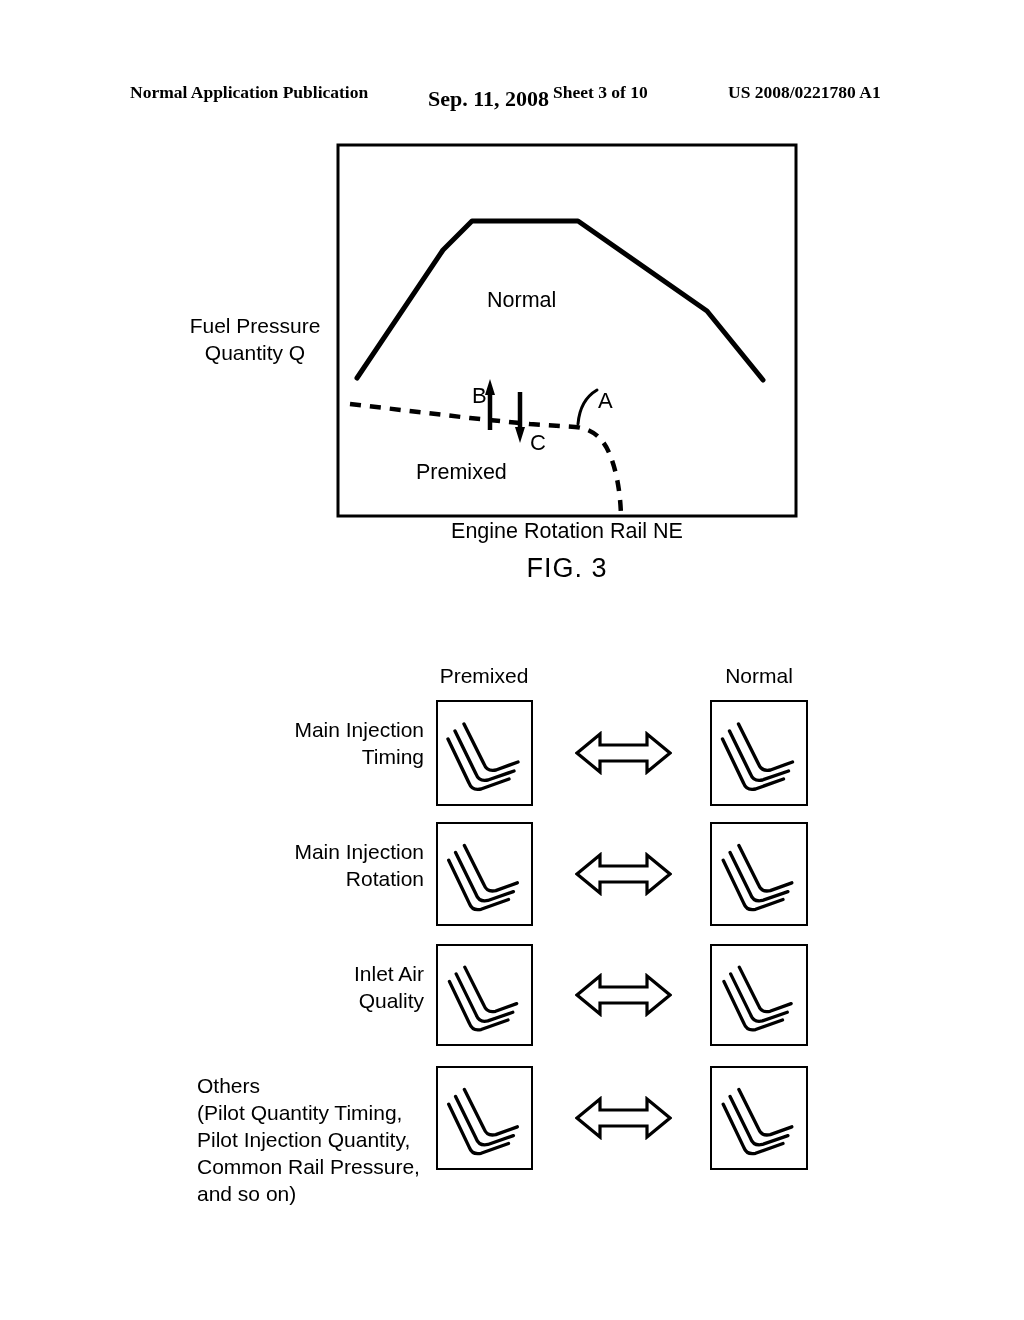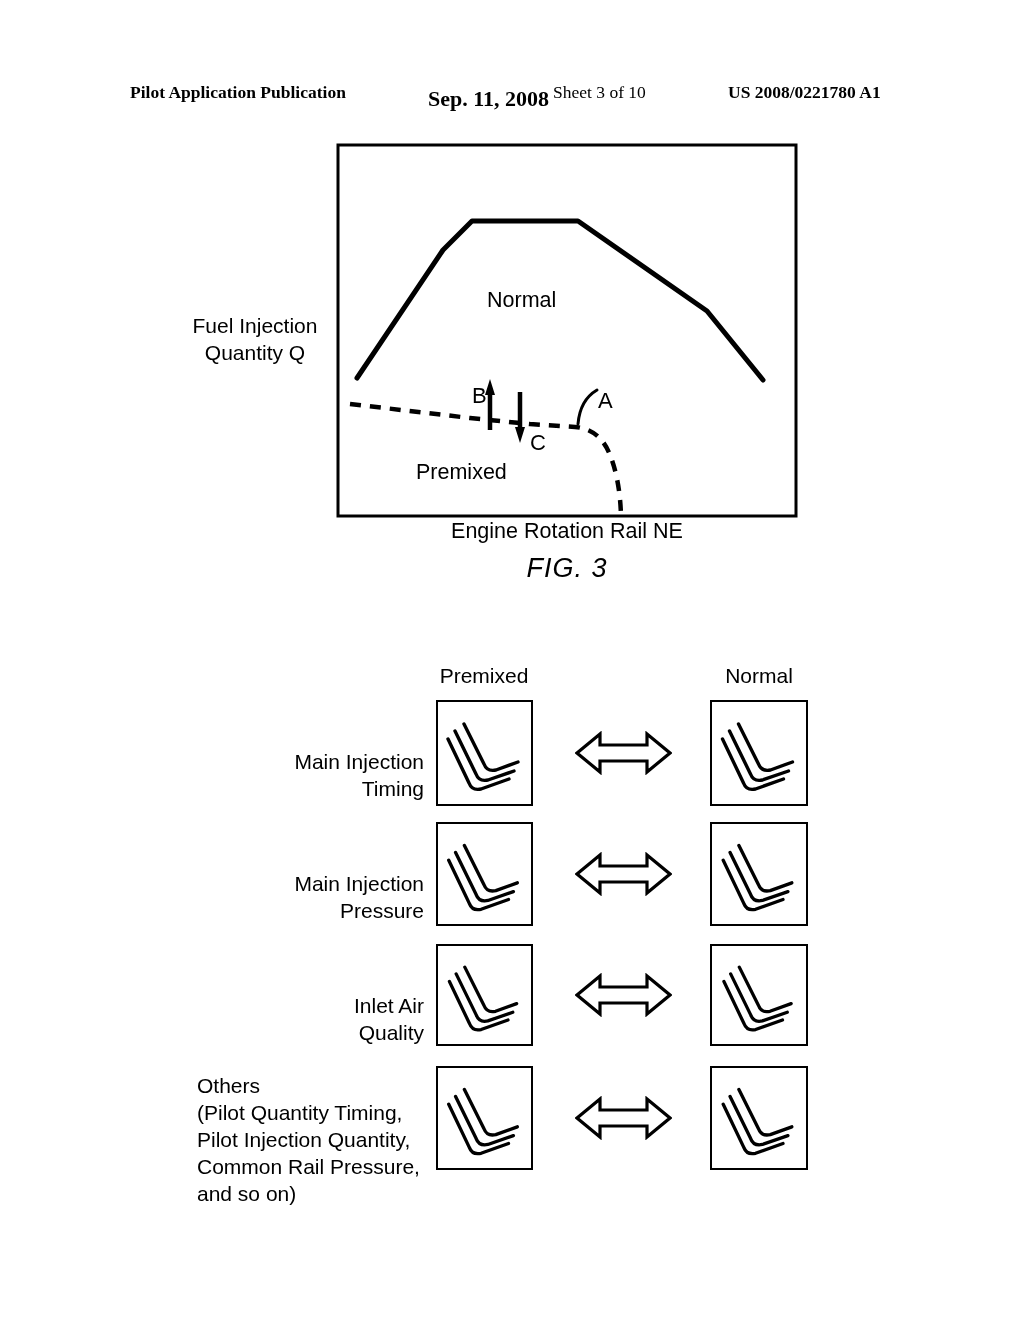--- a/index.html
+++ b/index.html
@@ -42,21 +42,21 @@
     font-family: "Liberation Serif", serif;
     font-weight: bold;
     font-size: 22px;
     white-space: nowrap;
   }
   .pub-header .hdr-sheet {
     position: absolute;
     left: 553px;
     top: 0;
     font-family: "Liberation Serif", serif;
-    font-weight: normal;
+    font-weight: bold;
     font-size: 17.5px;
     white-space: nowrap;
   }
   .pub-header .hdr-right {
     position: absolute;
     left: 728px;
     top: 0;
     font-family: "Liberation Serif", serif;
     font-weight: bold;
     font-size: 17.5px;
@@ -94,21 +94,20 @@
     text-align: center;
     font-size: 21.5px;
     font-family: "Liberation Sans", sans-serif;
   }
   .fig-caption {
     position: absolute;
     text-align: center;
     font-size: 27px;
     letter-spacing: 1px;
     font-family: "Liberation Sans", sans-serif;
-    font-style: italic;
   }
   #fig3-caption {
     left: 338px;
     top: 553px;
     width: 458px;
   }
   .curve-text {
     position: absolute;
     font-size: 21.5px;
     font-family: "Liberation Sans", sans-serif;
@@ -138,21 +137,21 @@
   }
   #colhdr-premixed { left: 404px; top: 664px; width: 160px; }
   #colhdr-normal   { left: 679px; top: 664px; width: 160px; }
 
   .row-label {
     position: absolute;
     font-size: 21px;
     line-height: 27px;
     font-family: "Liberation Sans", sans-serif;
   }
-  .row-label.right-al { text-align: right; margin-top: 32px; }
+  .row-label.right-al { text-align: right; }
   .row-label.left-al  { text-align: left; margin-top: 20px; }
 
   #rowlabel-0 { left: 188px; top: 716px; width: 236px; }
   #rowlabel-1 { left: 188px; top: 838px; width: 236px; }
   #rowlabel-2 { left: 188px; top: 960px; width: 236px; }
   #rowlabel-3 { left: 197px; top: 1052px; width: 250px; }
 
   .map-box {
     position: absolute;
     border: 2.5px solid #000;
@@ -168,21 +167,21 @@
   #fig6-caption {
     left: 338px;
     top: 1206px;
     width: 458px;
   }
 </style>
 </head>
 <body>
 
 <div class="pub-header">
-  <div class="hdr-left">Pilot Application Publication</div>
+  <div class="hdr-left">Normal Application Publication</div>
   <div class="hdr-mid">Sep. 11, 2008</div>
   <div class="hdr-sheet">Sheet 3 of 10</div>
   <div class="hdr-right">US 2008/0221780 A1</div>
 </div>
 
 <div id="fig3-block">
 
   <svg id="fig3-svg" width="1024" height="600" viewBox="0 0 1024 600">
 
     <rect x="338" y="145" width="458" height="371" fill="none" stroke="#000" stroke-width="3"></rect>
@@ -198,21 +197,21 @@
       <polygon points="490,379 485,395 495,395" fill="#000"></polygon>
     </g>
 
     <g>
       <line x1="520" y1="392" x2="520" y2="434" stroke="#000" stroke-width="4.5"></line>
       <polygon points="520,443 515,427 525,427" fill="#000"></polygon>
     </g>
   </svg>
 
   <div class="axis-label-y">
-    <div>Fuel Injection</div>
+    <div>Fuel Pressure</div>
     <div>Quantity  Q</div>
   </div>
 
   <div class="axis-label-x">Engine Rotation Rail NE</div>
 
   <div class="curve-text" id="label-normal">Normal</div>
   <div class="curve-text" id="label-premixed">Premixed</div>
   <div class="curve-text" id="label-a">A</div>
   <div class="curve-text" id="label-b">B</div>
   <div class="curve-text" id="label-c">C</div>
@@ -225,21 +224,21 @@
   <div class="col-header" id="colhdr-premixed">Premixed</div>
   <div class="col-header" id="colhdr-normal">Normal</div>
 
   <div class="row-label right-al" id="rowlabel-0">
     <div>Main Injection</div>
     <div>Timing</div>
   </div>
 
   <div class="row-label right-al" id="rowlabel-1">
     <div>Main Injection</div>
-    <div>Pressure</div>
+    <div>Rotation</div>
   </div>
 
   <div class="row-label right-al" id="rowlabel-2">
     <div>Inlet Air</div>
     <div>Quality</div>
   </div>
 
   <div class="row-label left-al" id="rowlabel-3">
     <div>Others</div>
     <div>(Pilot Quantity Timing,</div>

